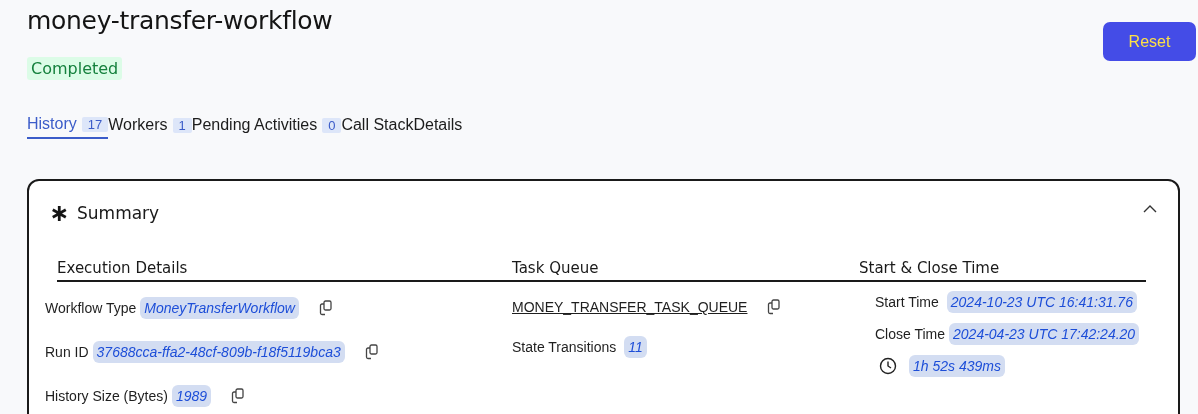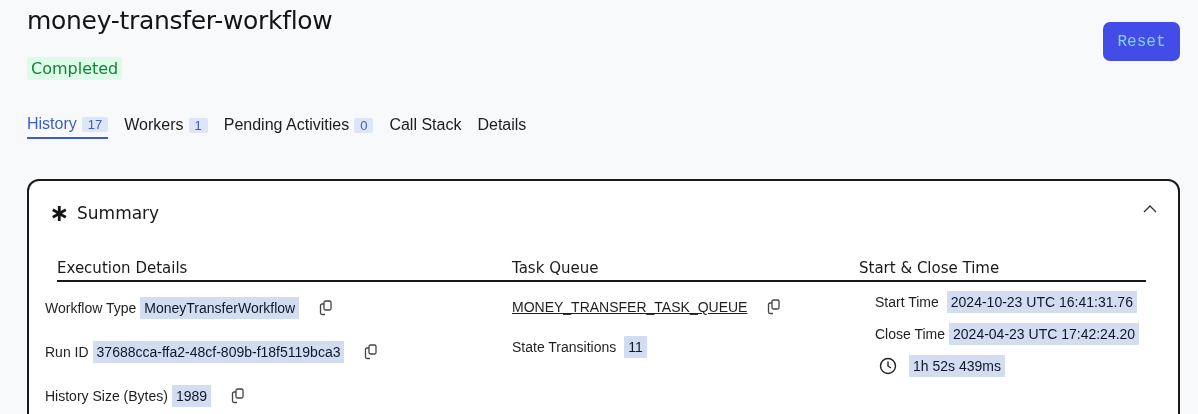--- a/index.html
+++ b/index.html
@@ -15,27 +15,27 @@
     font-family: "DejaVu Sans", sans-serif;
     font-size: 25px; font-weight: 500; letter-spacing: -0.3px; color: #141414;
   }
   .status-badge {
     position: absolute; left: 27px; top: 57px;
     background: #dcfce7; color: #15803d;
     font-family: "DejaVu Sans", sans-serif;
     font-size: 16px; padding: 2px 4px; border-radius: 3px;
   }
   .reset-button {
-    position: absolute; left: 1103px; top: 22px; width: 77px; height: 39px;
-    background: #444ce7; color: #7dd3fc; border: none; border-radius: 7px;
-    font-family: Liberation Mono, monospace; font-size: 16px; font-weight: 500;
+    position: absolute; left: 1103px; top: 22px; width: 93px; height: 39px;
+    background: #444ce7; color: #fde047; border: none; border-radius: 7px;
+    font-family: Liberation Sans, sans-serif; font-size: 16px; font-weight: 500;
     cursor: pointer;
   }
   .tabs {
-    position: absolute; left: 27px; top: 114px; display: flex; gap: 16px;
+    position: absolute; left: 27px; top: 114px; display: flex; 
   }
   .tab {
     display: flex; align-items: center; gap: 5px; font-size: 16px; color: #1c1c1c;
     padding-bottom: 3px; height: 25px; cursor: pointer;
   }
   .tab.active { color: #3b5cc9; border-bottom: 2px solid #3b5cc9; }
   .tab .count {
     background: #dde6f9; color: #3b5cc9; font-size: 13px;
     padding: 0 6px; height: 15px; line-height: 15px; border-radius: 2px;
   }
@@ -54,21 +54,21 @@
   .section { position: absolute; top: 78px; }
   .section-title {
     font-family: "DejaVu Sans", sans-serif; font-size: 15px; color: #1a1a1a;
     border-bottom: 2px solid #1a1a1a; padding-bottom: 2px; height: 23px;
   }
   .row {
     position: absolute; display: flex; align-items: center; gap: 4px; font-size: 14px; color: #1f1f1f;
     white-space: nowrap;
   }
   .chip {
-    background: #d3ddf2; padding: 3px 4px; border-radius: 0; color: #0f172a;
+    background: #d3ddf2; padding: 3px 4px; border-radius: 6px; color: #1d4ed8; font-style: italic;
   }
   .copy-icon { width: 14px; height: 16px; margin-left: 16px; cursor: pointer; }
   .link { text-decoration: underline; color: #1f1f1f; cursor: pointer; }
 </style>
 </head>
 <body>
 
 <div class="title">money-transfer-workflow</div>
 <div class="status-badge">Completed</div>
 <button class="reset-button">Reset</button>

